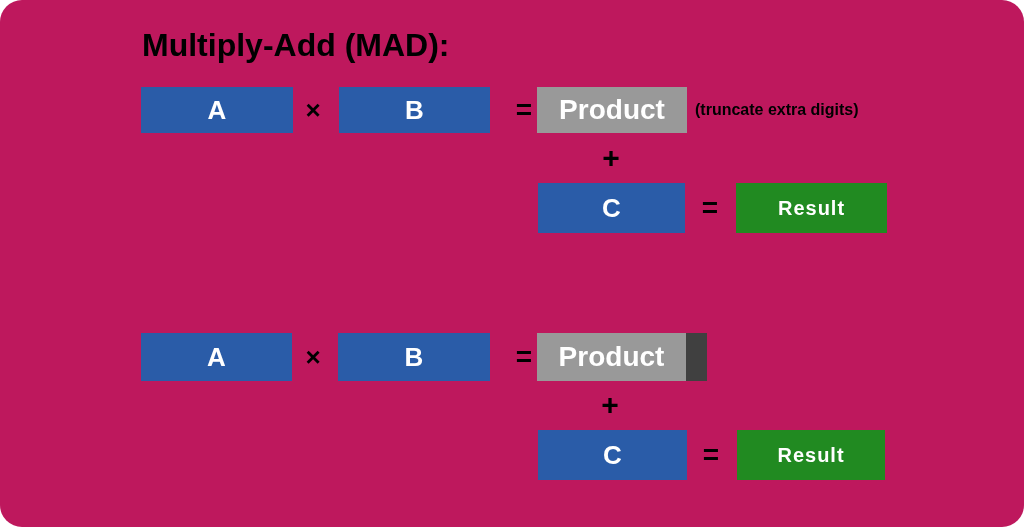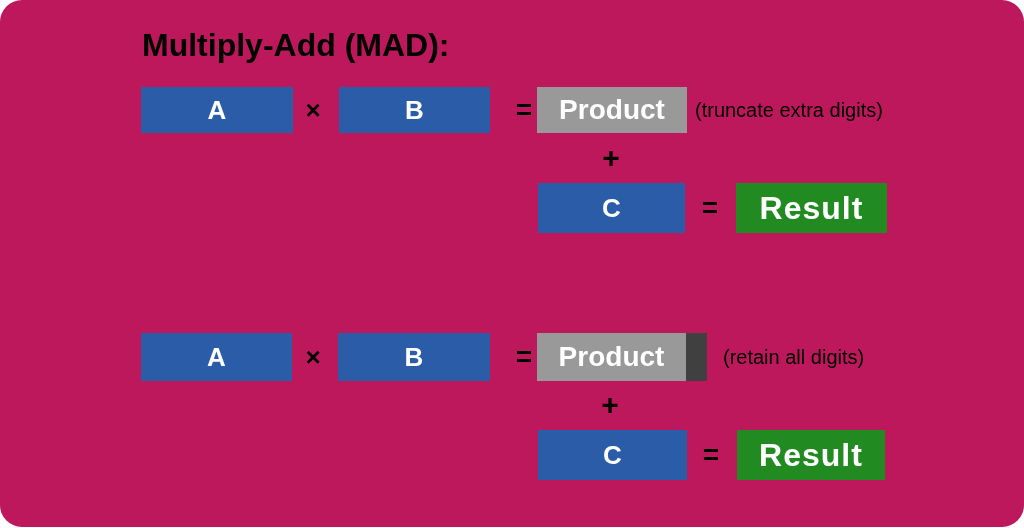--- a/index.html
+++ b/index.html
@@ -25,36 +25,36 @@
     display: flex;
     align-items: center;
     justify-content: center;
     color: #ffffff;
     font-weight: bold;
     font-size: 26px;
     line-height: 1;
   }
   .box.blue  { background: #2a5ca8; }
   .box.gray  { background: #999999; font-size: 28px; }
-  .box.green { background: #218a21; font-size: 32px; letter-spacing: 1px; }
+  .box.green { background: #218a21; font-size: 20px; letter-spacing: 1px; }
   .op {
     position: absolute;
     display: flex;
     align-items: center;
     justify-content: center;
     font-weight: bold;
     color: #000000;
     line-height: 1;
   }
   .note {
     position: absolute;
     display: flex;
     align-items: center;
-    font-weight: normal;
-    font-size: 20px;
+    font-weight: bold;
+    font-size: 16px;
     color: #000000;
     white-space: nowrap;
     line-height: 1;
   }
   .product-group {
     position: absolute;
     display: flex;
   }
   .product-main {
     background: #999999;
@@ -95,21 +95,20 @@
 
   <div class="box blue" style="left:141px; top:333px; width:151px; height:48px;">A</div>
   <div class="op" style="left:297px; top:333px; width:32px; height:48px; font-size:26px;">×</div>
   <div class="box blue" style="left:338px; top:333px; width:152px; height:48px;">B</div>
   <div class="op" style="left:508px; top:333px; width:32px; height:48px; font-size:28px;">=</div>
 
   <div class="product-group" style="left:537px; top:333px; height:48px;">
     <div class="product-main">Product</div>
     <div class="product-ext"></div>
   </div>
-  <div class="note" style="left:723px; top:333px; height:48px;">(retain all digits)</div>
 
   <div class="op" style="left:594px; top:385px; width:32px; height:40px; font-size:30px;">+</div>
 
   <div class="box blue" style="left:538px; top:430px; width:149px; height:50px;">C</div>
   <div class="op" style="left:695px; top:430px; width:32px; height:50px; font-size:28px;">=</div>
   <div class="box green" style="left:737px; top:430px; width:148px; height:50px;">Result</div>
 
 </div>
 
 </body></html>

